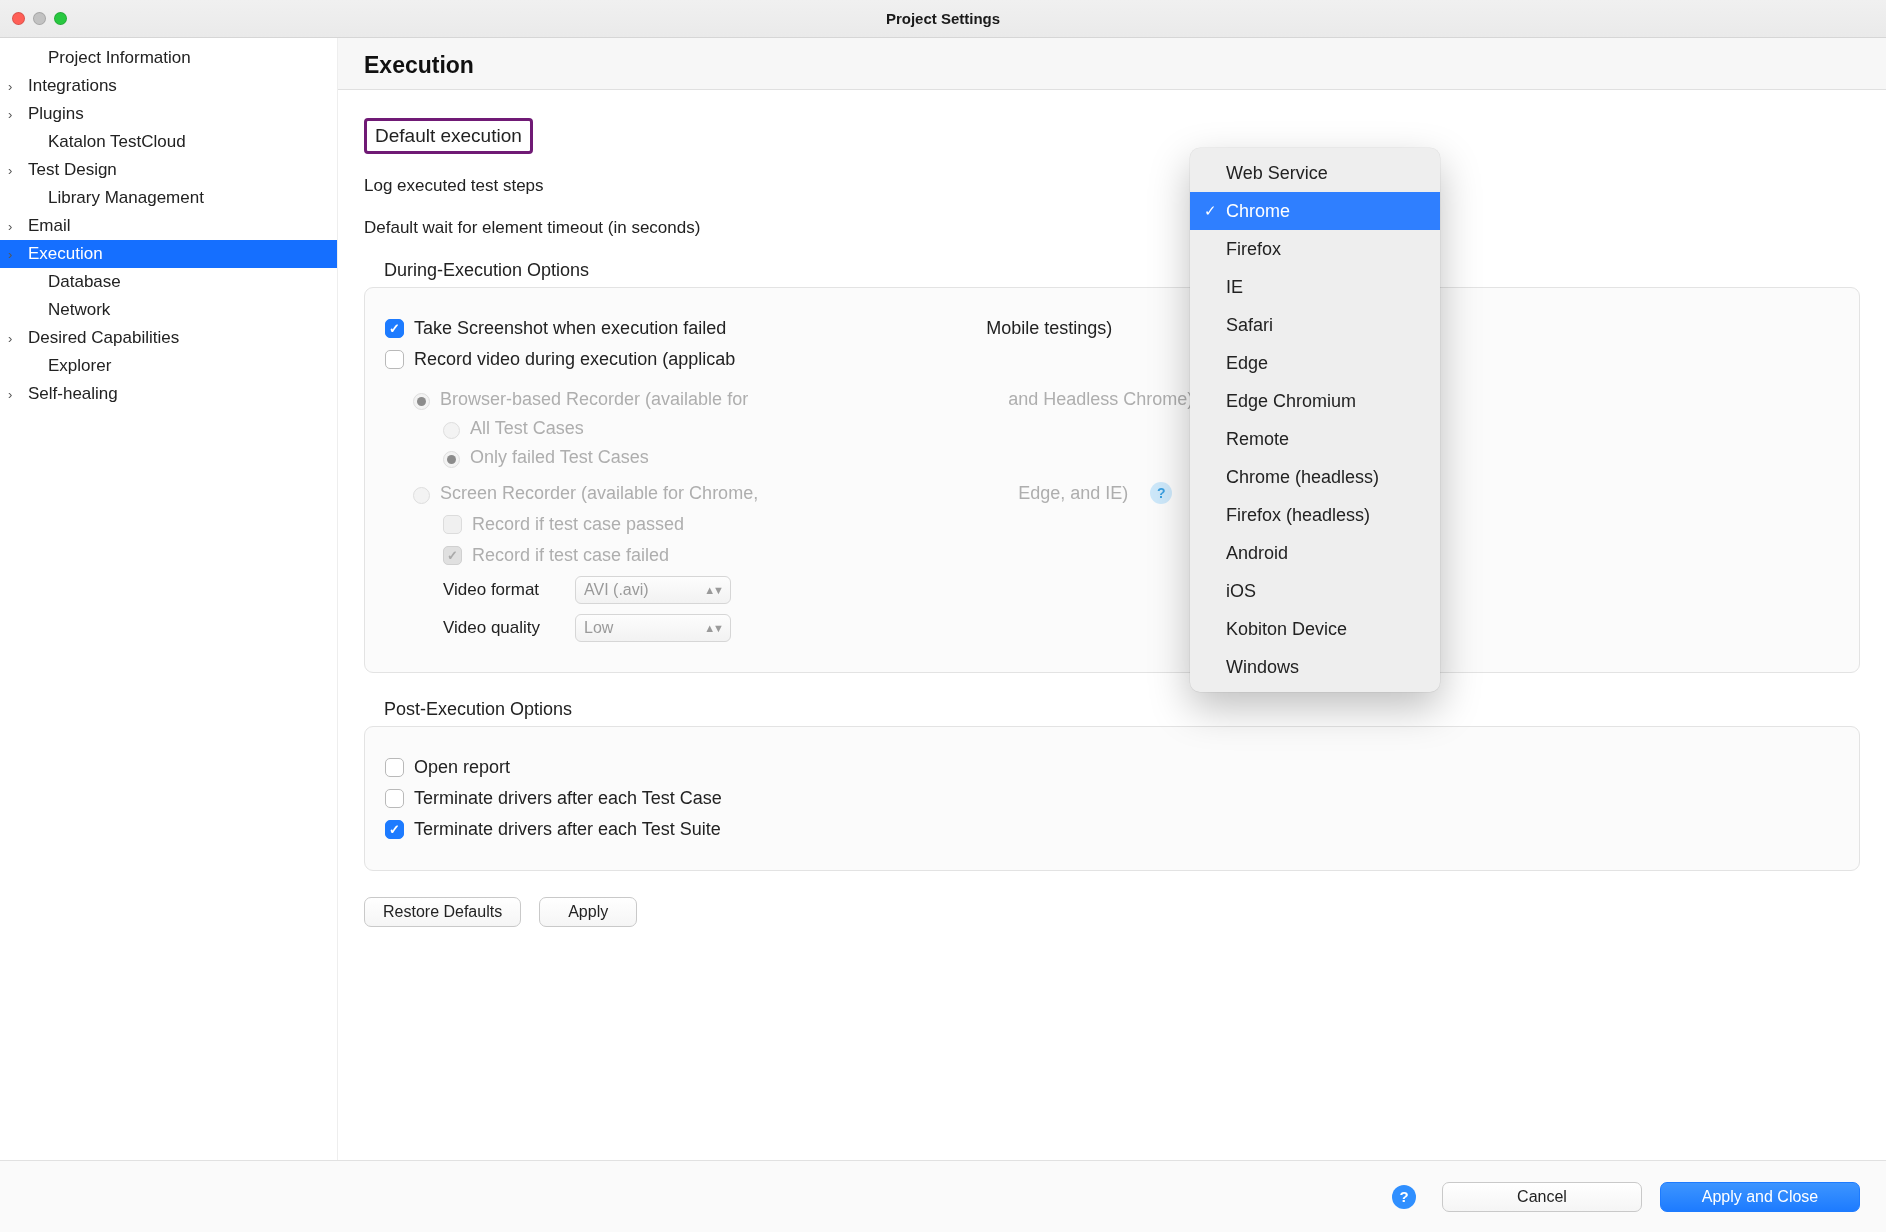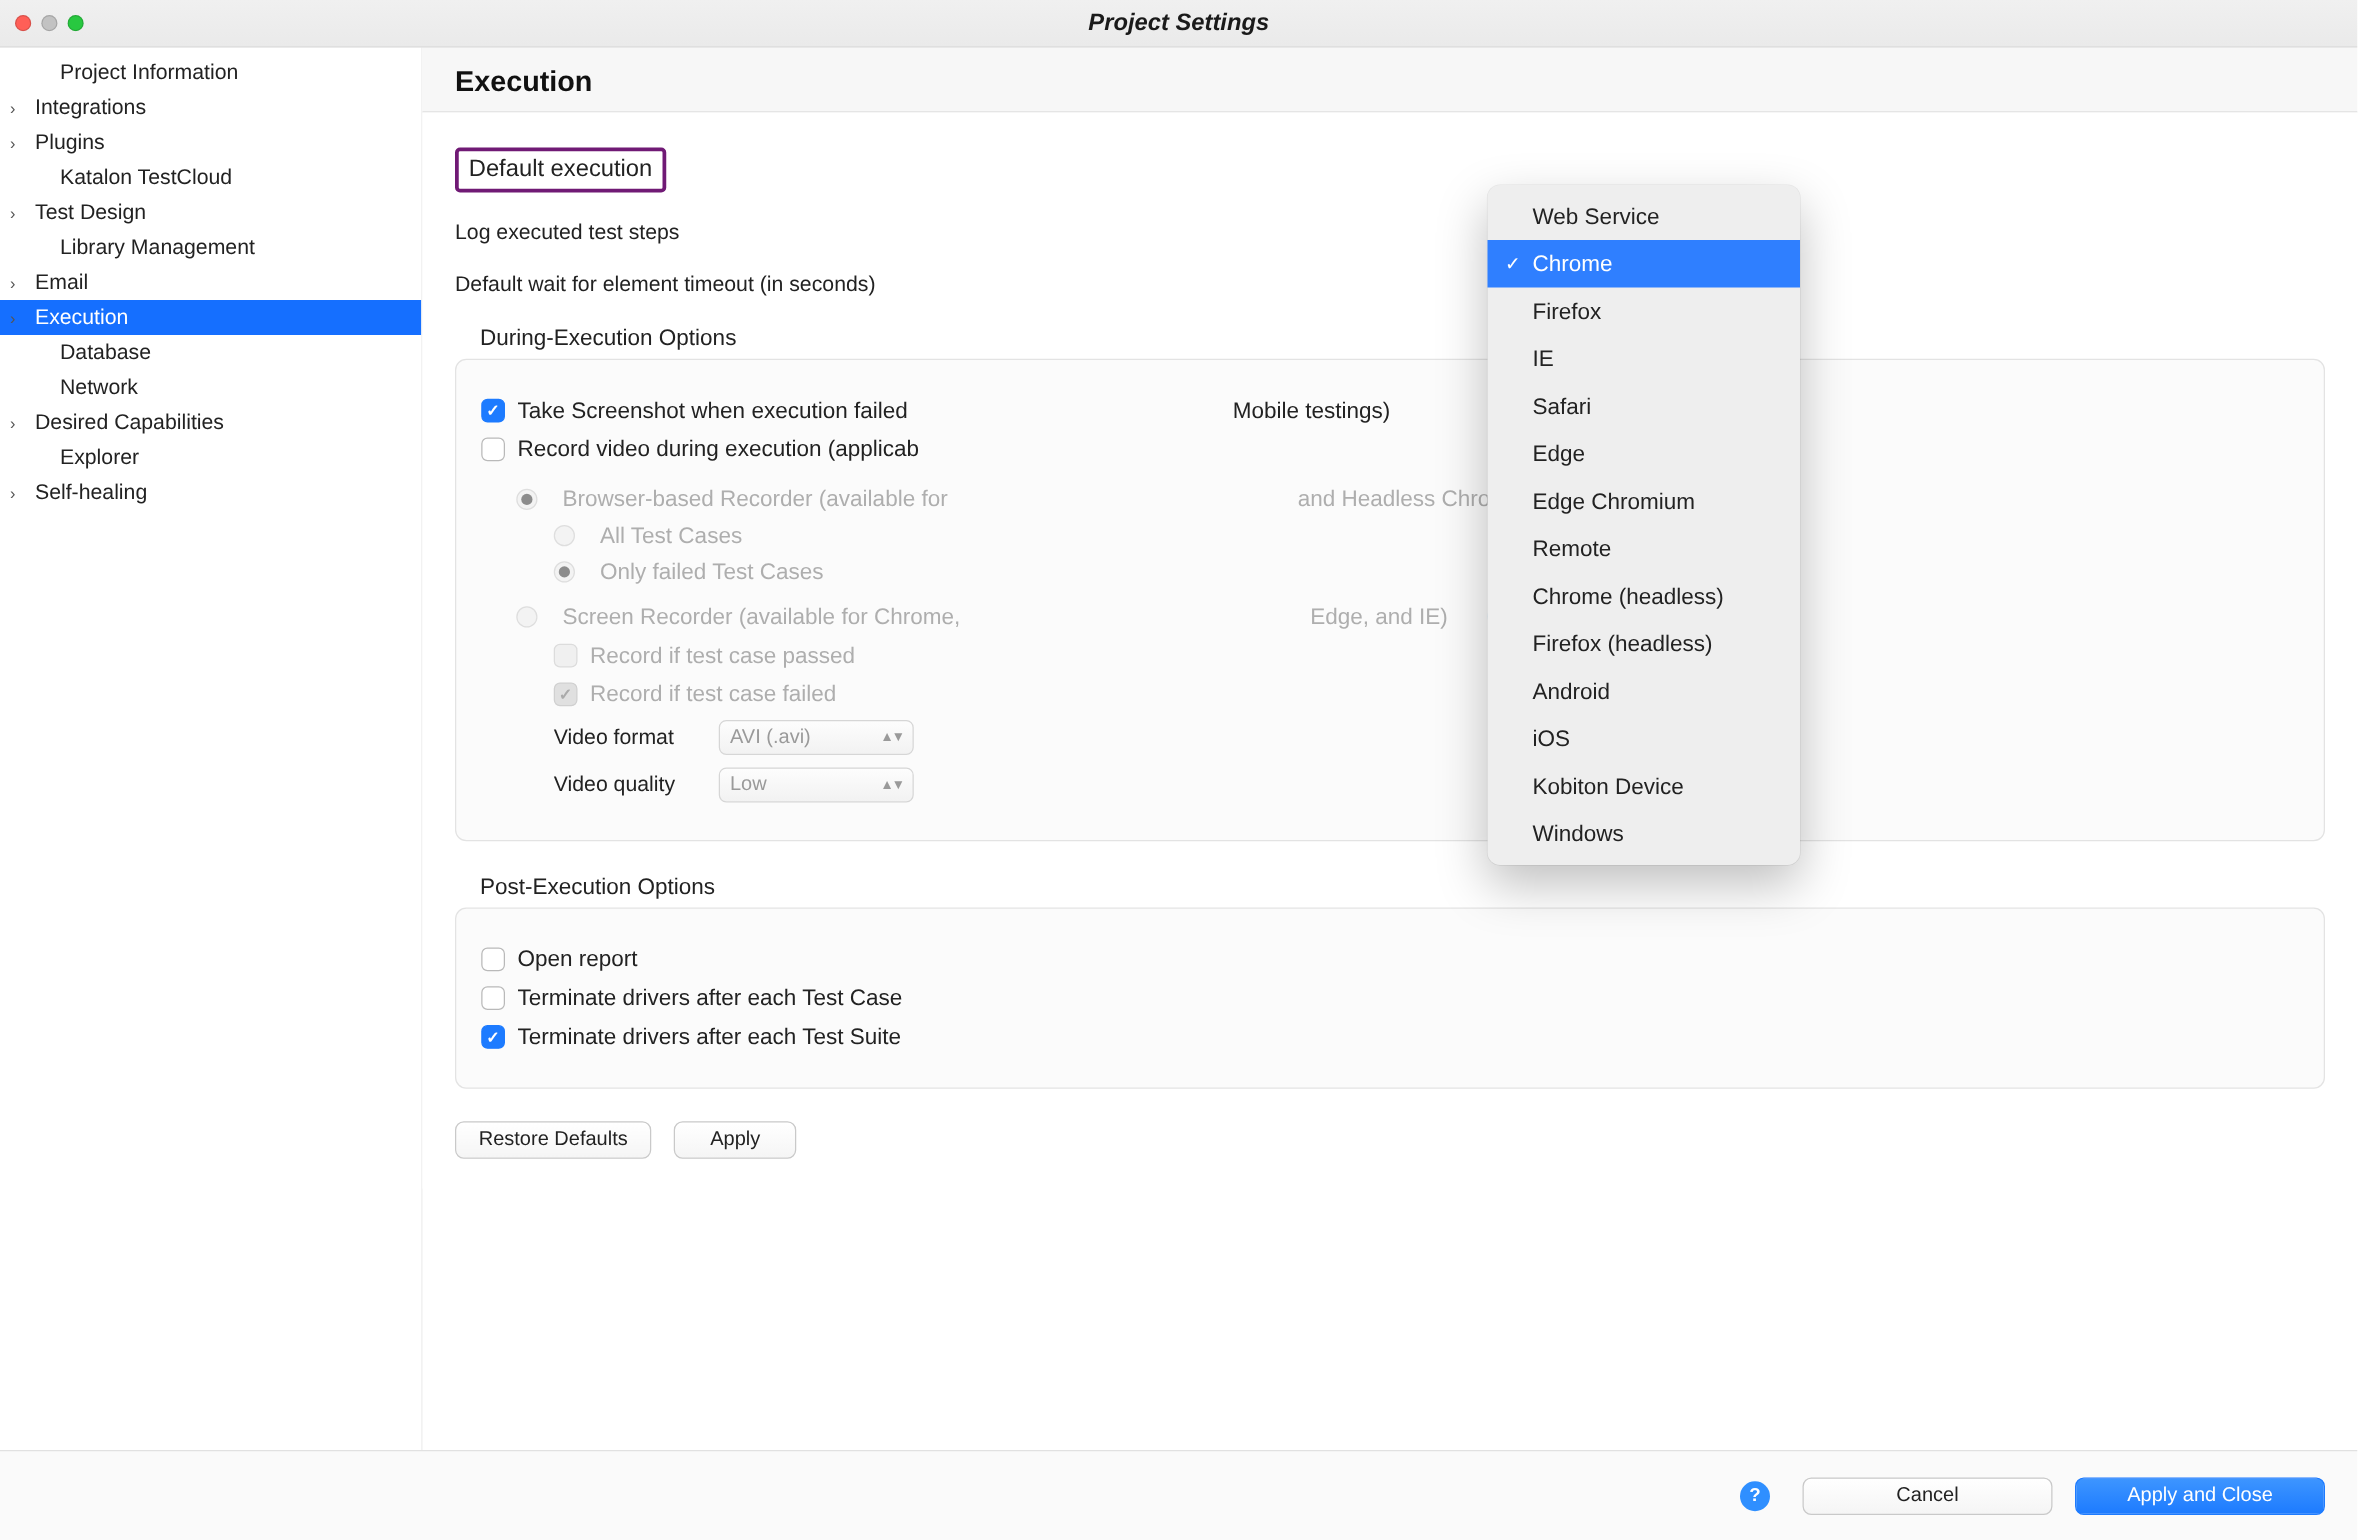--- a/index.html
+++ b/index.html
@@ -5,21 +5,21 @@
     * { box-sizing: border-box; margin: 0; padding: 0; font-family: -apple-system, BlinkMacSystemFont, "Segoe UI", Helvetica, Arial, sans-serif; }
     body { width: 1886px; height: 1232px; background: #fff; font-size: 17px; color: #222; overflow: hidden; }
 
     
     .titlebar { height: 38px; background: linear-gradient(#f0f0f0,#eaeaea); border-bottom: 1px solid #d6d6d6; display: flex; align-items: center; padding: 0 12px; position: relative; }
     .traffic { display: flex; gap: 8px; }
     .traffic .dot { width: 13px; height: 13px; border-radius: 50%; border: 0.5px solid rgba(0,0,0,.15); }
     .dot.red { background: #ff5f57; }
     .dot.yellow { background: #c2c2c2; }
     .dot.green { background: #28c840; }
-    .title { position: absolute; left: 50%; transform: translateX(-50%); font-weight: 600; font-size: 19px; color: #1a1a1a; font-style: italic; }
+    .title { position: absolute; left: 50%; transform: translateX(-50%); font-weight: 600; font-size: 15px; color: #1a1a1a; }
 
     
     .main { display: flex; height: calc(100% - 38px - 72px); }
     .sidebar { width: 338px; background: #fff; border-right: 1px solid #eee; padding-top: 6px; overflow: hidden; }
     .content-wrap { flex: 1; display: flex; flex-direction: column; }
     .content-header { padding: 14px 26px 10px 26px; border-bottom: 1px solid #e0e0e0; background: #f7f7f7; }
     .content-header h1 { font-size: 23px; font-weight: 700; color: #111; }
     .content { padding: 18px 26px 24px 26px; overflow: auto; background: #fff; position: relative; }
 
     
@@ -36,21 +36,21 @@
 
     .check-row { display: flex; align-items: center; gap: 10px; margin: 10px 0; font-size: 18px; }
     .check-row.disabled { color: #aeaeae; }
     .cbx { width: 19px; height: 19px; border: 1px solid #b9b9b9; border-radius: 5px; background: #fff; display: inline-flex; align-items: center; justify-content: center; font-size: 13px; color: #fff; }
     .cbx.checked { background: #1d7bff; border-color: #1d7bff; }
     .cbx.checked::after { content: "✓"; font-weight: 700; }
     .cbx.disabled { background: #f0f0f0; border-color: #dcdcdc; }
     .cbx.disabled.checked { background: #e0e0e0; border-color: #d0d0d0; }
     .cbx.disabled.checked::after { content: "✓"; color: #aaa; }
 
-    .radio-row { display: flex; align-items: center; gap: 20px; margin: 8px 0 8px 0; font-size: 18px; }
+    .radio-row { display: flex; align-items: flex-end; gap: 10px; margin: 8px 0 8px 0; font-size: 18px; }
     .radio-row.disabled { color: #aeaeae; }
     .rdo { width: 17px; height: 17px; border: 1px solid #c3c3c3; border-radius: 50%; background: #fff; display: inline-flex; align-items: center; justify-content: center; }
     .rdo.disabled { background: #f3f3f3; border-color: #dedede; }
     .rdo.selected::after { content: ""; width: 9px; height: 9px; border-radius: 50%; background: #8c8c8c; }
 
     .help { width: 22px; height: 22px; border-radius: 50%; background: #cde8fa; color: #3a9fe0; display: inline-flex; align-items: center; justify-content: center; font-weight: 700; font-size: 14px; margin-left: 12px; }
 
     .indent-1 { margin-left: 28px; }
     .indent-2 { margin-left: 58px; }
     .indent-3 { margin-left: 58px; }

